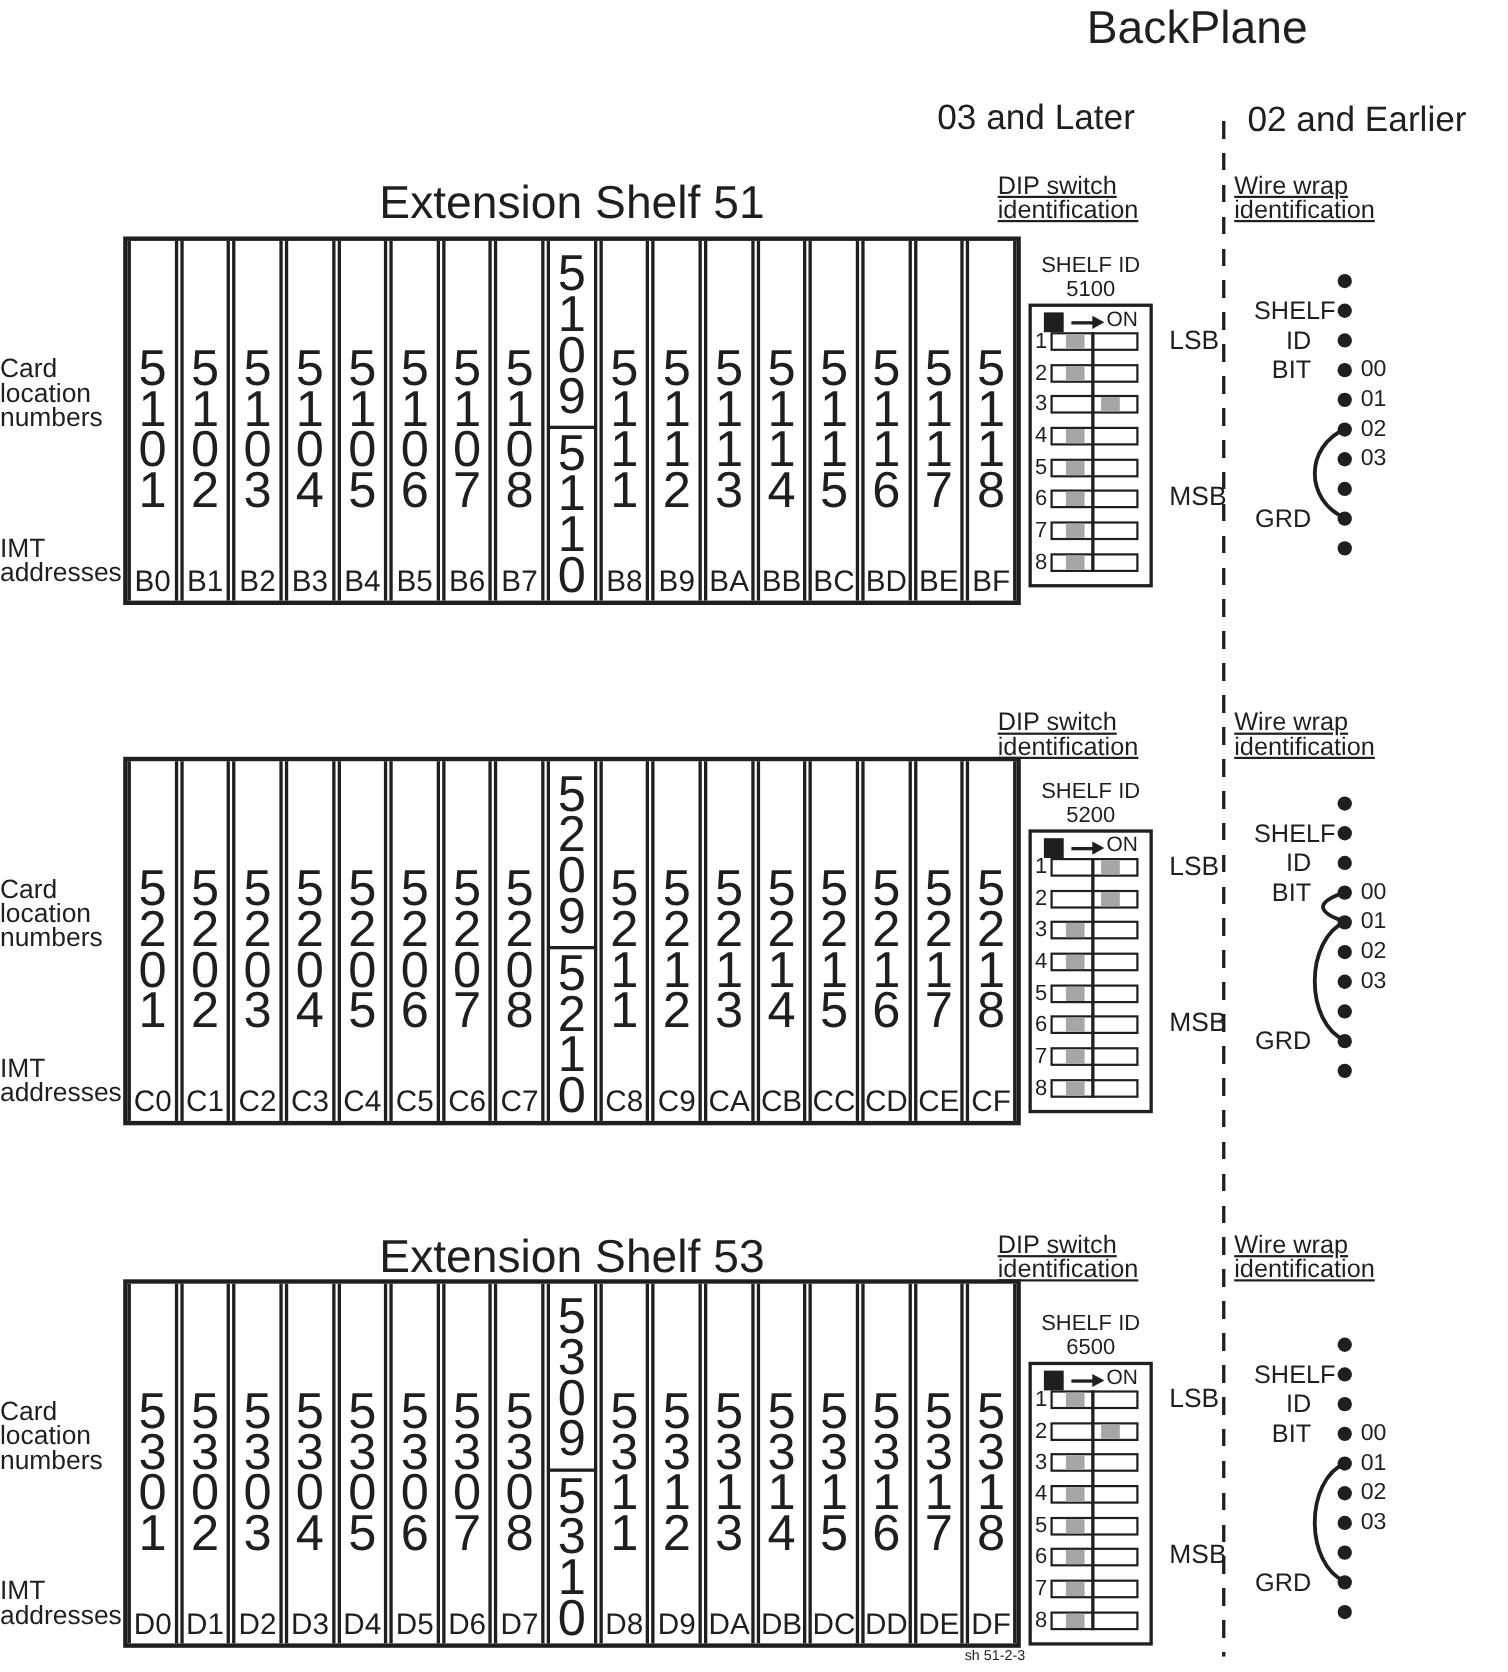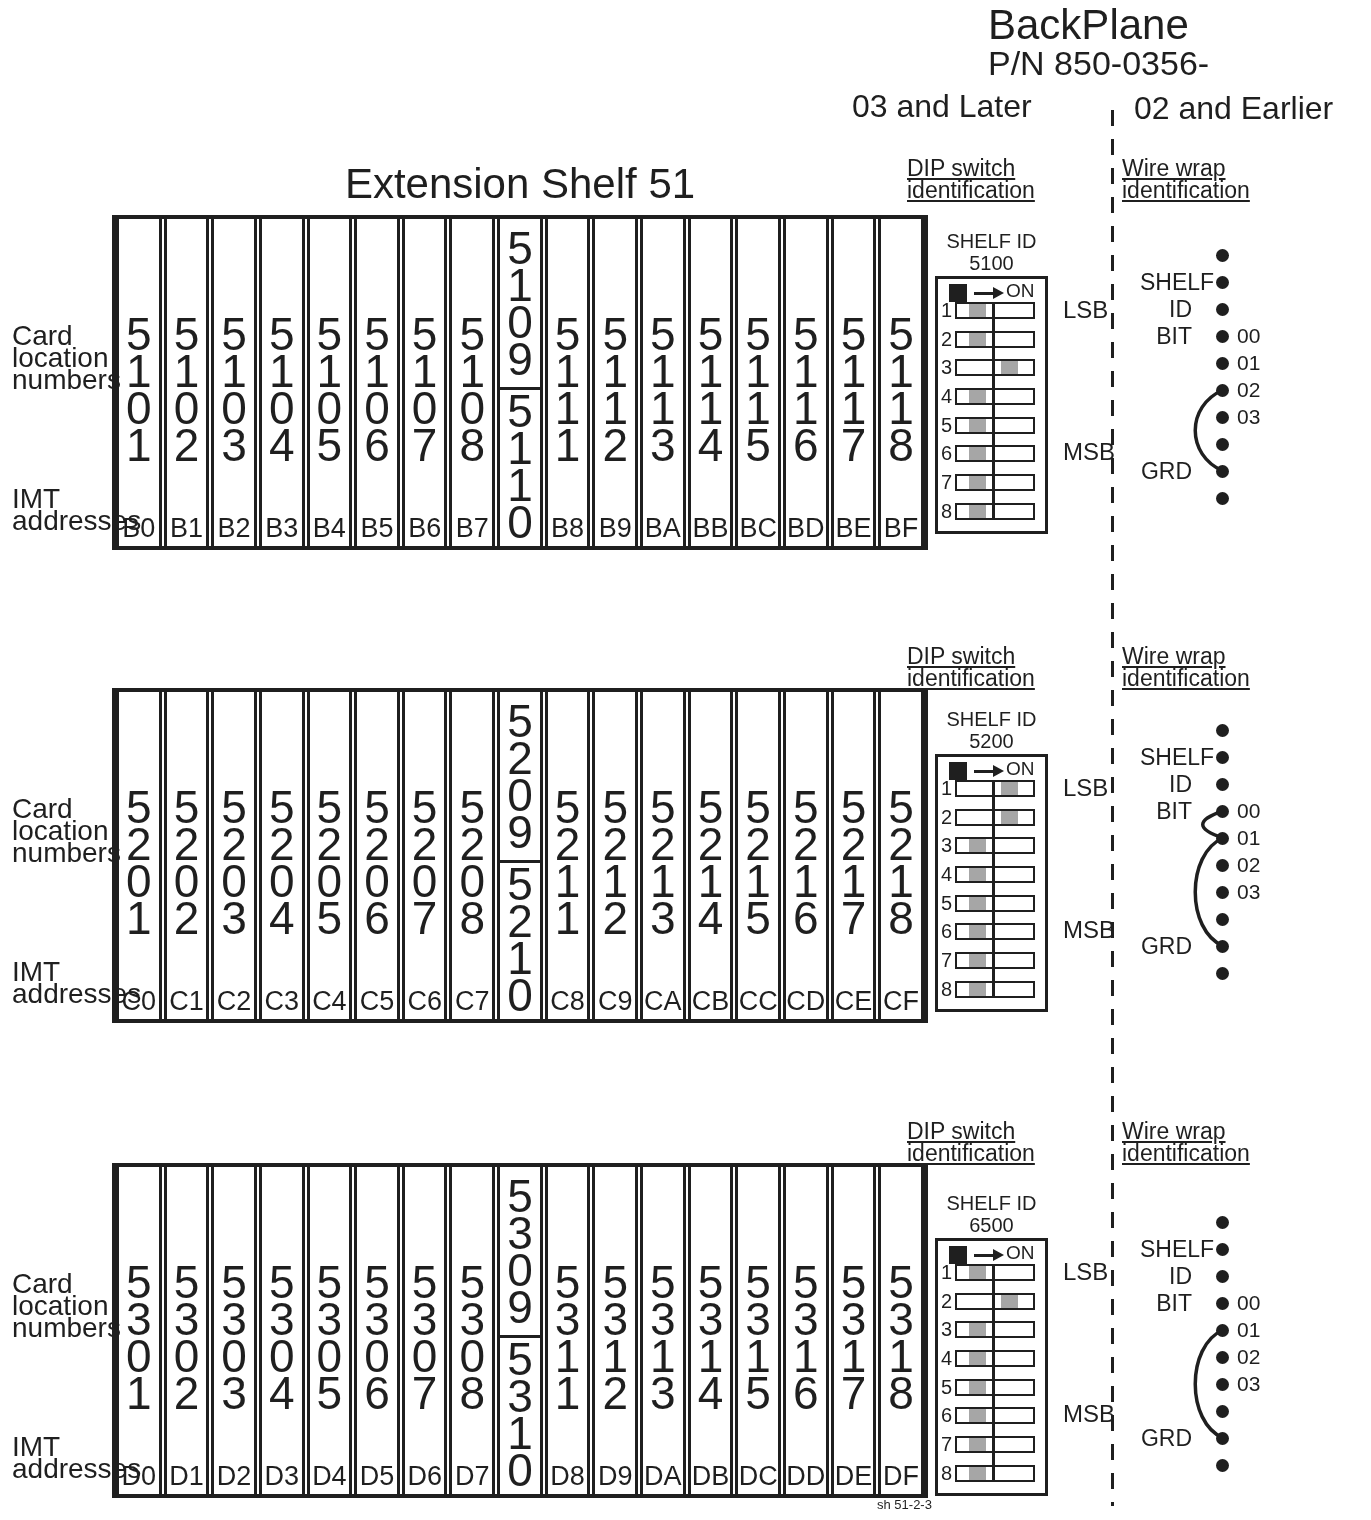--- a/index.html
+++ b/index.html
@@ -11,21 +11,21 @@
   .era-left{position:absolute;left:852px;top:88px;font-size:32px;}
   .era-right{position:absolute;left:1134px;top:90px;font-size:32px;}
   .dashline{position:absolute;left:1111px;top:110px;width:3px;height:1396px;
             background:repeating-linear-gradient(to bottom,#1f1f1f 0 16px,transparent 16px 29px);}
   .sheet-ref{position:absolute;left:877px;top:1497px;font-size:13px;}
   
   .section{position:absolute;left:0;width:1083px;height:335px;}
   .sec1{top:215px}.sec2{top:688px}.sec3{top:1163px}
   .shelf-title{position:absolute;left:112px;width:816px;top:-52px;text-align:center;font-size:42px;}
   .sec1 .shelf-title{top:-55px}.sec2 .shelf-title{top:-47px}.sec3 .shelf-title{top:-45px}
-  .side-label{position:absolute;left:12px;font-size:28px;line-height:22px;white-space:pre-line;}
+  .side-label{position:absolute;left:0;font-size:24px;line-height:22px;white-space:pre-line;}
   .card-loc-label{top:110px}.imt-side-label{top:273px}
   
   .shelf-box{position:absolute;left:112px;top:0;width:816px;height:335px;border:4px solid #1f1f1f;
              box-sizing:border-box;display:flex;gap:2px;}
   .cell{flex:1;position:relative;border-left:3px solid #1f1f1f;border-right:3px solid #1f1f1f;}
   .num,.num-top,.num-bottom{position:absolute;left:0;right:0;text-align:center;
         font-size:46px;line-height:37px;}
   .num{top:97px}
   .num-top{top:11px}.num-bottom{top:174px}
   .mid-divider{position:absolute;left:0;right:0;top:168px;height:3px;background:#1f1f1f;}
@@ -59,21 +59,20 @@
   .straps path{stroke:#1f1f1f;stroke-width:3.5;fill:none;stroke-linecap:round;}
   .dot{position:absolute;left:76px;width:13px;height:13px;border-radius:50%;background:#1f1f1f;}
   .wwl{position:absolute;left:0;width:52px;text-align:right;font-size:23px;}
   .wwr{position:absolute;left:97px;font-size:21px;}
 </style>
 </head>
 <body>
 
 <div class="canvas" id="canvas">
   <div class="hdr1">BackPlane</div>
-  <div class="hdr2">P/N 850-0356-</div>
   <div class="era-left">03 and Later</div>
   <div class="era-right">02 and Earlier</div>
   <div class="dashline"></div>
   <div id="sections">
       <div class="section sec1">
         <div class="shelf-title">Extension Shelf 51</div>
         <div class="side-label card-loc-label">Card
 location
 numbers</div>
         <div class="side-label imt-side-label">IMT
@@ -367,20 +366,21 @@
           <div class="wwl" style="top: 51px;">ID</div>
           <div class="wwl" style="top: 78px;">BIT</div>
           <div class="wwl" style="top: 213px;">GRD</div>
           <div class="wwr" style="top: 79px;">00</div>
           <div class="wwr" style="top: 106px;">01</div>
           <div class="wwr" style="top: 133px;">02</div>
           <div class="wwr" style="top: 160px;">03</div>
         </div>
       </div>
       <div class="section sec3">
+        <div class="shelf-title">Extension Shelf 53</div>
         <div class="side-label card-loc-label">Card
 location
 numbers</div>
         <div class="side-label imt-side-label">IMT
 addresses</div>
         <div class="shelf-box">
           <div class="cell">
             <div class="num vert">5<br>3<br>0<br>1</div>
             <div class="imt">D0</div>
           </div>

